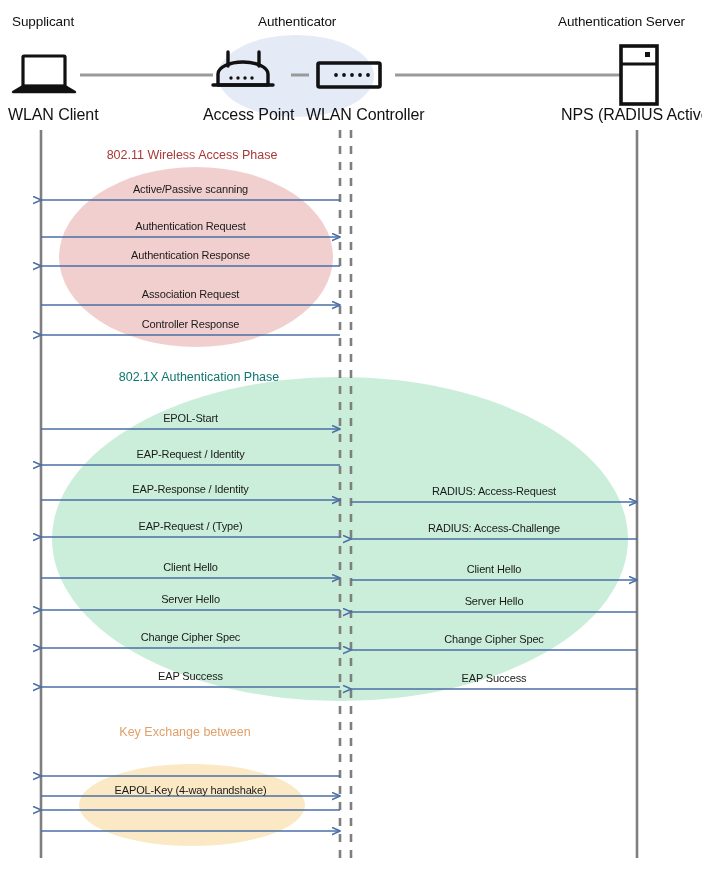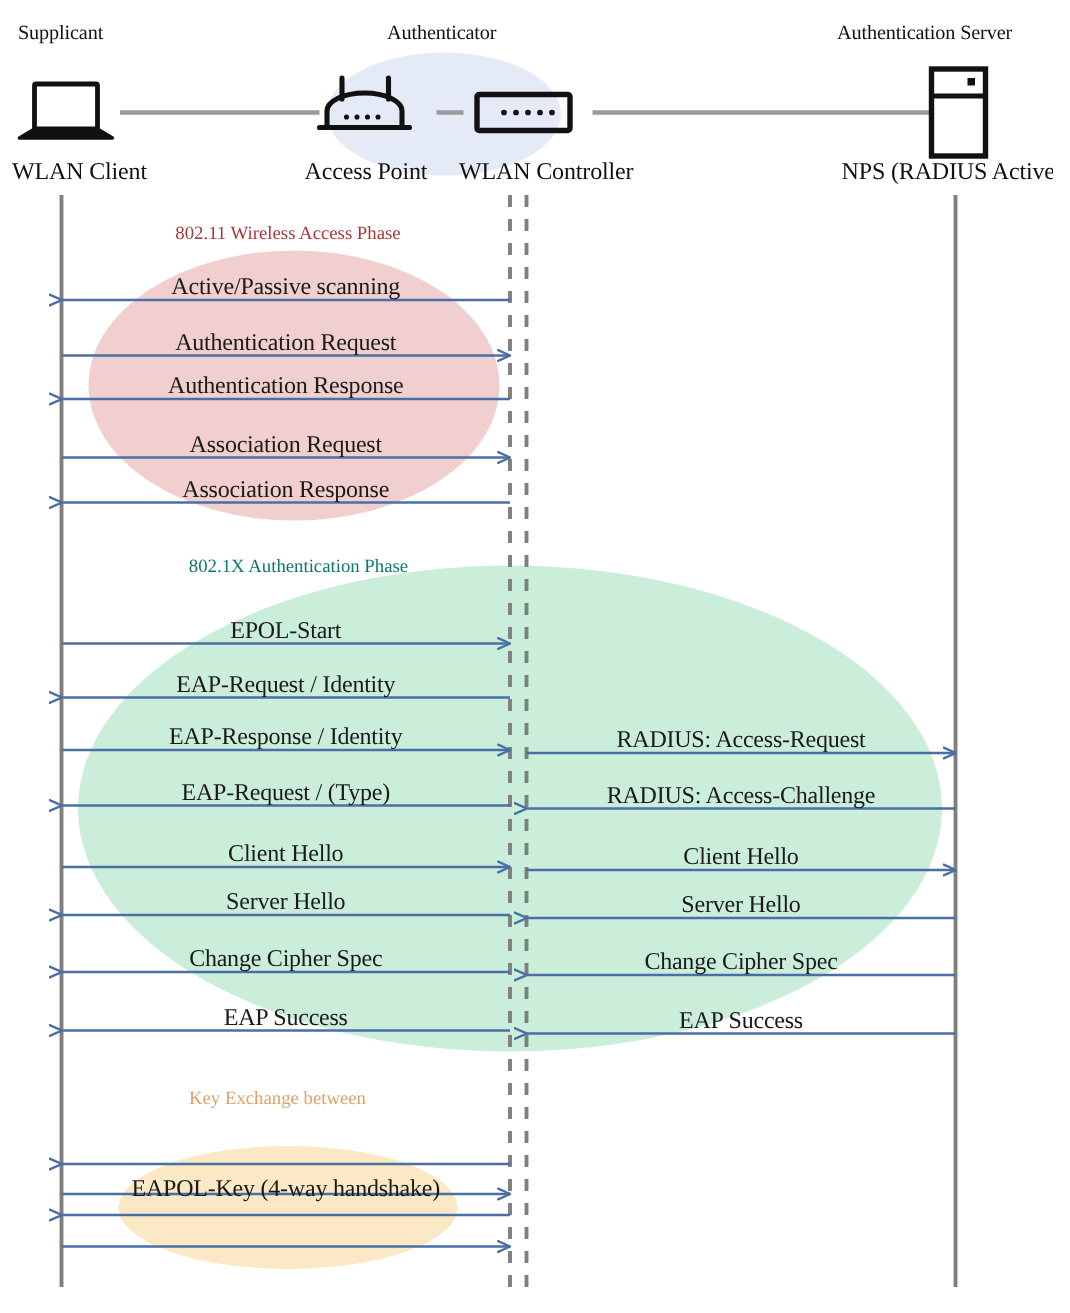--- a/index.html
+++ b/index.html
@@ -9,21 +9,20 @@
   }
   body {
     font-family: "Liberation Sans", sans-serif;
   }
   #stage {
     position: relative;
     width: 702px;
     height: 875px;
     background: #ffffff;
     overflow: hidden;
-    font-family: Liberation Serif, serif;
   }
   #diagram-svg {
     position: absolute;
     left: 0;
     top: 0;
     width: 713px;
     height: 875px;
   }
   .hdr-label {
     position: absolute;
@@ -33,21 +32,21 @@
     letter-spacing: -0.1px;
   }
   .hdr-role {
     font-size: 13.5px;
   }
   .node-name {
     font-size: 16px;
   }
   .msg-label {
     position: absolute;
-    font-size: 16px;
+    font-size: 11px;
     color: #1a1a1a;
     white-space: nowrap;
     text-align: center;
     transform: translateX(-50%);
     letter-spacing: -0.15px;
   }
   .phase-title {
     position: absolute;
     font-size: 12.5px;
     white-space: nowrap;
@@ -164,21 +163,21 @@
   <div class="hdr-label node-name" style="left:561px; top:106px;">NPS (RADIUS Active)</div>
 
   <div id="labels-layer">
       <div class="phase-title" style="left: 192px; top: 148px; color: rgb(168, 56, 56);">
         <div>802.11 Wireless Access Phase</div>
       </div>
       <div class="msg-label" style="left: 190.5px; top: 183px;">Active/Passive scanning</div>
       <div class="msg-label" style="left: 190.5px; top: 220px;">Authentication Request</div>
       <div class="msg-label" style="left: 190.5px; top: 249px;">Authentication Response</div>
       <div class="msg-label" style="left: 190.5px; top: 288px;">Association Request</div>
-      <div class="msg-label" style="left: 190.5px; top: 318px;">Association Response</div>
+      <div class="msg-label" style="left: 190.5px; top: 318px;">Controller Response</div>
       <div class="phase-title" style="left: 199px; top: 370px; color: #0f766e;">
         <div>802.1X Authentication Phase</div>
       </div>
       <div class="msg-label" style="left: 190.5px; top: 412px;">EPOL-Start</div>
       <div class="msg-label" style="left: 190.5px; top: 448px;">EAP-Request / Identity</div>
       <div class="msg-label" style="left: 190.5px; top: 483px;">EAP-Response / Identity</div>
       <div class="msg-label" style="left: 494px; top: 485px;">RADIUS: Access-Request</div>
       <div class="msg-label" style="left: 190.5px; top: 520px;">EAP-Request / (Type)</div>
       <div class="msg-label" style="left: 494px; top: 522px;">RADIUS: Access-Challenge</div>
       <div class="msg-label" style="left: 190.5px; top: 561px;">Client Hello</div>

